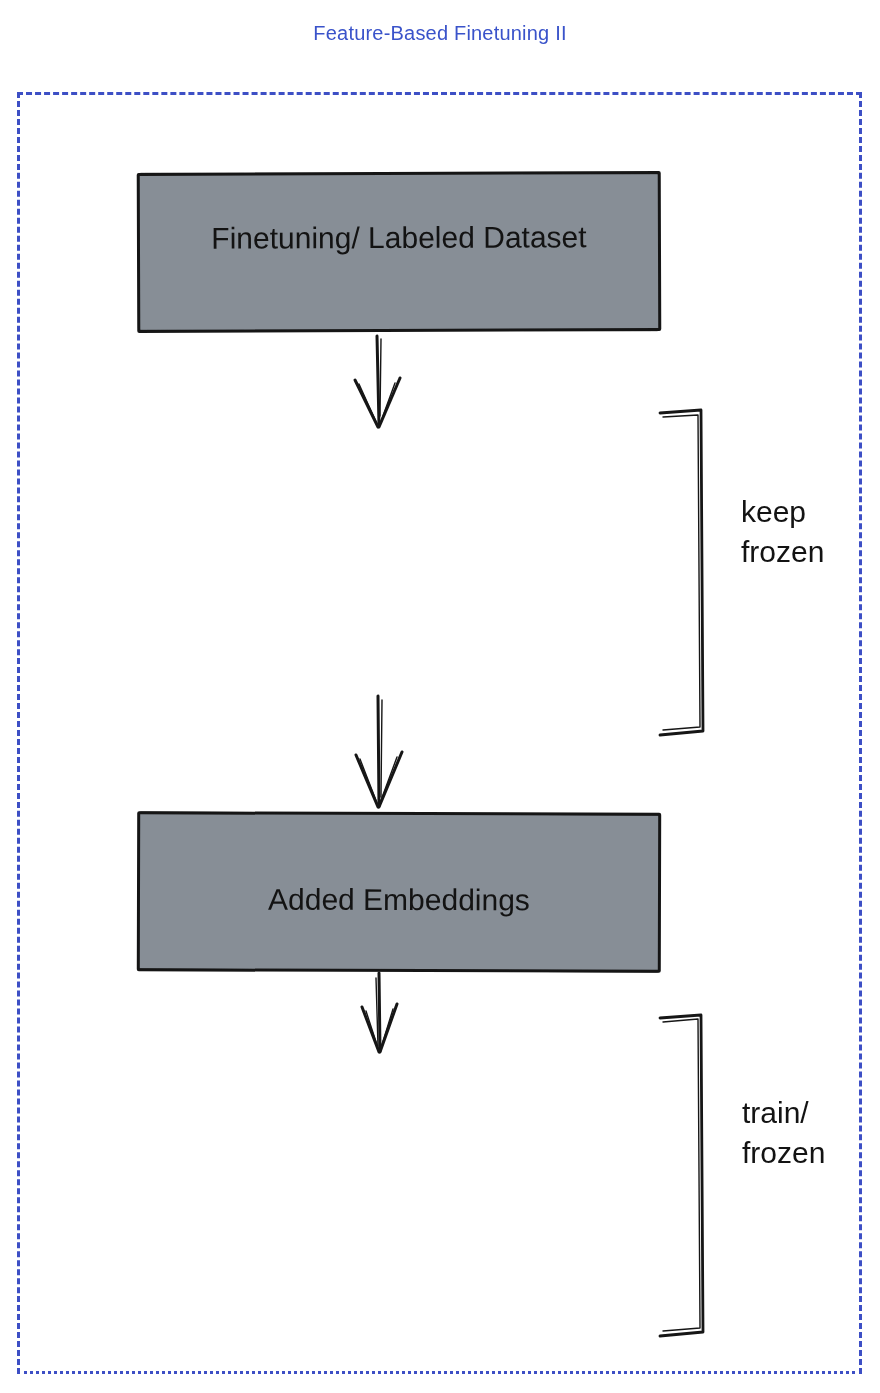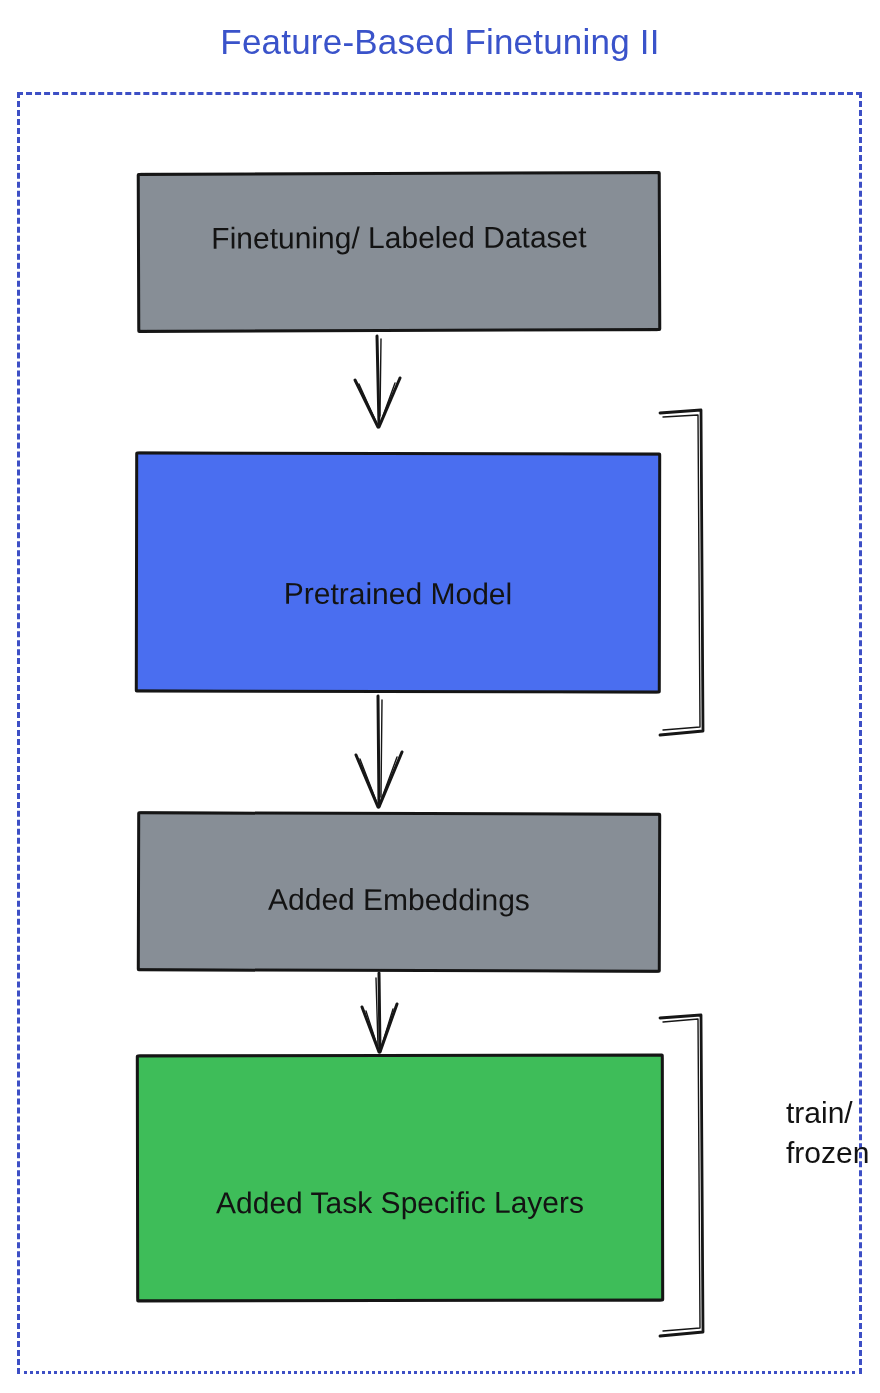--- a/index.html
+++ b/index.html
@@ -14,21 +14,21 @@
     height: 1393px;
     background: #ffffff;
     overflow: hidden;
   }
   .title {
     position: absolute;
     top: 22px;
     left: 0;
     width: 100%;
     text-align: center;
-    font-size: 35px;
+    font-size: 20px;
     font-weight: 400;
     color: #3a53ca;
     letter-spacing: 0.2px;
   }
   .frame {
     position: absolute;
     left: 17px;
     top: 92px;
     width: 845px;
     height: 1282px;
@@ -90,21 +90,21 @@
     transform: rotate(-0.1deg);
   }
   .annotation {
     position: absolute;
     color: #131313;
     font-size: 30px;
     line-height: 40px;
     white-space: nowrap;
   }
   .annotation-keep-frozen { left: 741px; top: 492px; }
-  .annotation-train-update { left: 742px; top: 1093px; margin-left: 44px; }
+  .annotation-train-update { left: 742px; top: 1093px; }
   .annotation span { display: block; }
 </style>
 </head>
 <body>
 
 <div class="page">
 
   <div class="title">Feature-Based Finetuning II</div>
 
   <div class="frame"></div>
@@ -146,31 +146,29 @@
     <g>
       <path d="M660,1018 L701,1015 L703,1332 L660,1336" stroke-width="2.8"></path>
       <path d="M663,1022 L698,1019 L700,1328 L663,1331" stroke-width="1.4"></path>
     </g>
   </svg>
 
   <div class="node node-dataset">
     <span>Finetuning/ Labeled Dataset</span>
   </div>
 
-  <div class="node node-pretrained">
-    <span>Pretrained Model</span>
-  </div>
 
   <div class="node node-embeddings">
     <span>Added Embeddings</span>
   </div>
 
-  <div class="node node-tasklayers">
-    <span>Added Task Specific Layers</span>
+
+  <div class="annotation annotation-keep-frozen">
+    <span>keep</span>
+    <span>frozen</span>
   </div>
-
 
   <div class="annotation annotation-train-update">
     <span>train/</span>
     <span>frozen</span>
   </div>
 
 </div>
 
 </body></html>

